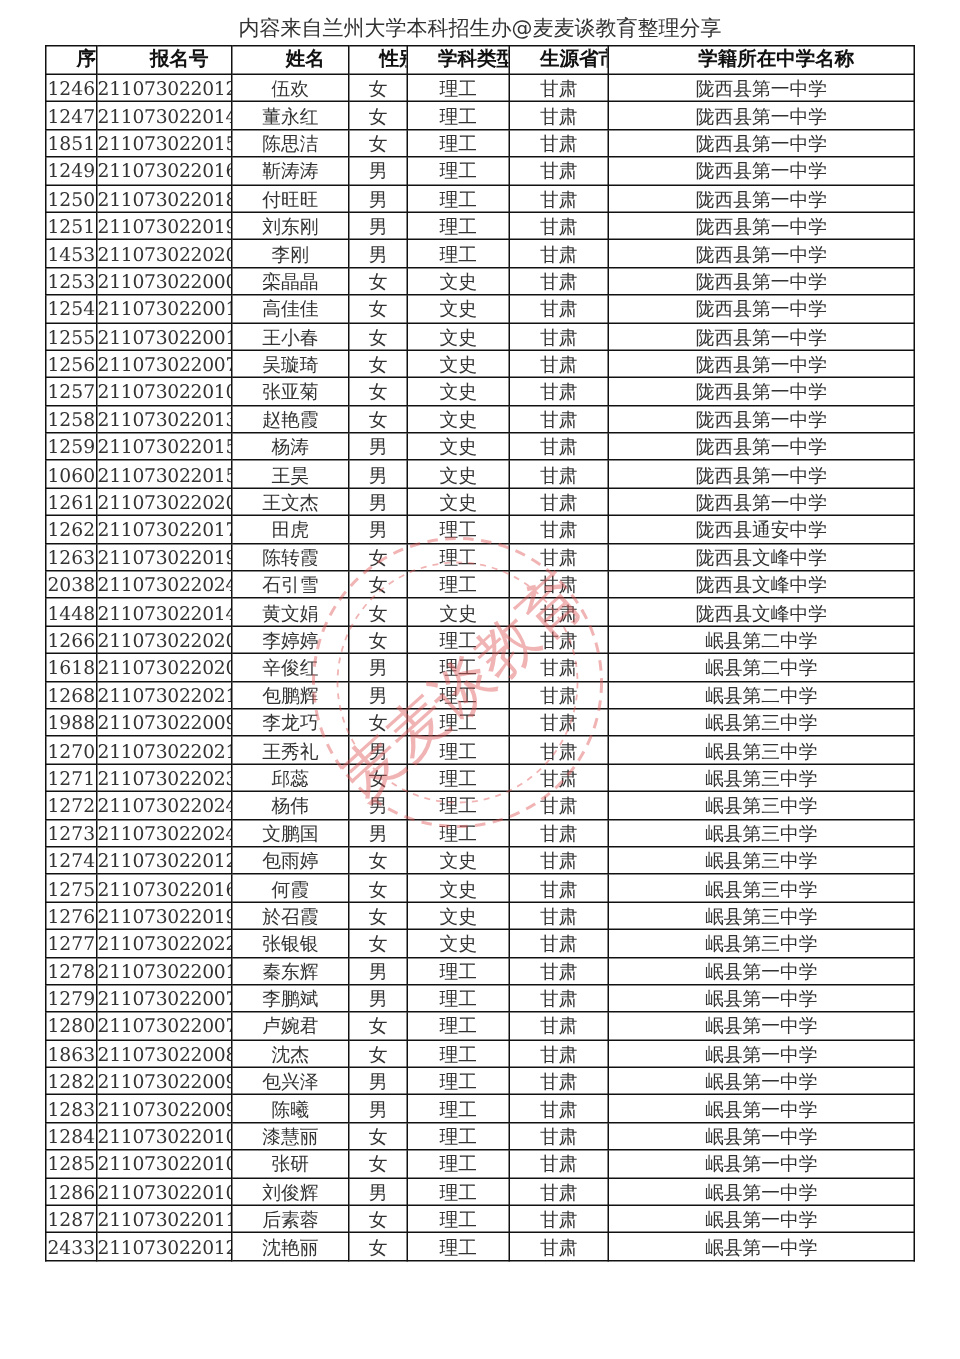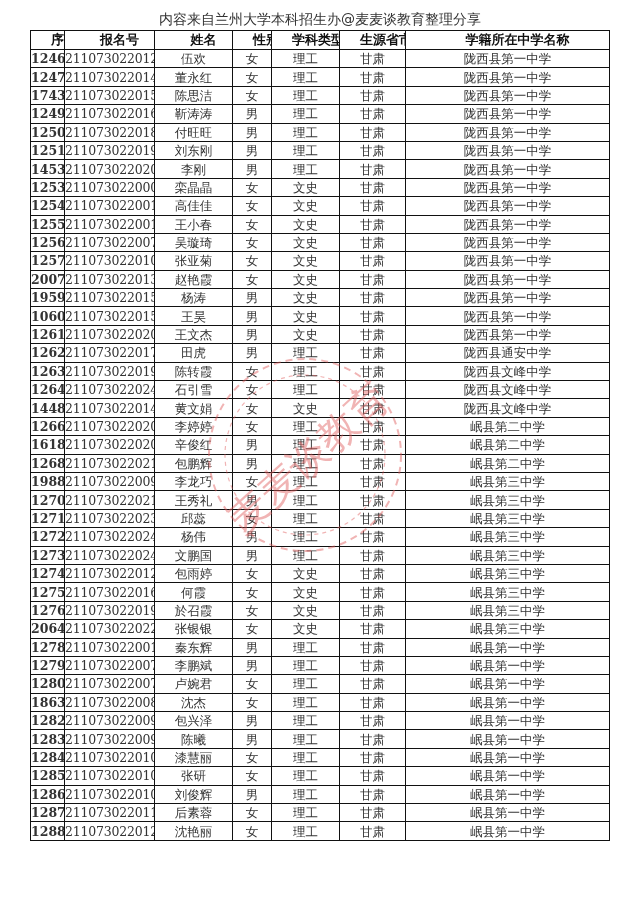--- a/index.html
+++ b/index.html
@@ -9,21 +9,21 @@
                  font-family: "DejaVu Sans", "Liberation Sans", sans-serif;
                  font-size: 14px; color: #333; line-height: 18px; }
     table.roster { position: absolute; top: 30px; left: 30px; width: 579px;
                    border-collapse: collapse; table-layout: fixed; }
     table.roster th, table.roster td {
       border: 1.5px solid #111; padding: 0; text-align: center; white-space: nowrap; overflow: hidden; }
     table.roster th { height: 18px; font-family: "DejaVu Sans", "Liberation Sans", sans-serif;
                       font-weight: bold; font-size: 13px; color: #111; line-height: 18px; padding-left: 20px; }
     table.roster td { height: 17.4px; font-size: 12.5px; line-height: 17px; color: #333; }
     td.c-id { font-size: 12px; letter-spacing: -0.2px; }
-    td.c-seq { font-size: 12px; font-weight: bold; }
+    td.c-seq { font-size: 12px; }
     .footer { position: absolute; top: 875px; left: 0; width: 640px; text-align: center;
               font-family: "DejaVu Sans", "Liberation Sans", sans-serif;
               font-size: 12px; color: #333; margin-top: 40px; }
     .stamp { position: absolute; left: 205px; top: 355px; width: 200px; height: 200px;
              pointer-events: none; opacity: 0.45; }
   </style>
 </head>
 <body>
 
 <div class="doc-title">内容来自兰州大学本科招生办@麦麦谈教育整理分享</div>
@@ -62,21 +62,21 @@
       <tr>
         <td class="c-seq">1247</td>
         <td class="c-id">211073022014621</td>
         <td class="c-name">董永红</td>
         <td class="c-gender">女</td>
         <td class="c-type">理工</td>
         <td class="c-prov">甘肃</td>
         <td class="c-school">陇西县第一中学</td>
       </tr>
       <tr>
-        <td class="c-seq">1743</td>
+        <td class="c-seq">1851</td>
         <td class="c-id">211073022015808</td>
         <td class="c-name">陈思洁</td>
         <td class="c-gender">女</td>
         <td class="c-type">理工</td>
         <td class="c-prov">甘肃</td>
         <td class="c-school">陇西县第一中学</td>
       </tr>
       <tr>
         <td class="c-seq">1249</td>
         <td class="c-id">211073022016853</td>
@@ -152,30 +152,30 @@
       <tr>
         <td class="c-seq">1257</td>
         <td class="c-id">211073022010036</td>
         <td class="c-name">张亚菊</td>
         <td class="c-gender">女</td>
         <td class="c-type">文史</td>
         <td class="c-prov">甘肃</td>
         <td class="c-school">陇西县第一中学</td>
       </tr>
       <tr>
-        <td class="c-seq">2007</td>
+        <td class="c-seq">1258</td>
         <td class="c-id">211073022013059</td>
         <td class="c-name">赵艳霞</td>
         <td class="c-gender">女</td>
         <td class="c-type">文史</td>
         <td class="c-prov">甘肃</td>
         <td class="c-school">陇西县第一中学</td>
       </tr>
       <tr>
-        <td class="c-seq">1959</td>
+        <td class="c-seq">1259</td>
         <td class="c-id">211073022015061</td>
         <td class="c-name">杨涛</td>
         <td class="c-gender">男</td>
         <td class="c-type">文史</td>
         <td class="c-prov">甘肃</td>
         <td class="c-school">陇西县第一中学</td>
       </tr>
       <tr>
         <td class="c-seq">1060</td>
         <td class="c-id">211073022015492</td>
@@ -206,21 +206,21 @@
       <tr>
         <td class="c-seq">1263</td>
         <td class="c-id">211073022019456</td>
         <td class="c-name">陈转霞</td>
         <td class="c-gender">女</td>
         <td class="c-type">理工</td>
         <td class="c-prov">甘肃</td>
         <td class="c-school">陇西县文峰中学</td>
       </tr>
       <tr>
-        <td class="c-seq">1264</td>
+        <td class="c-seq">2038</td>
         <td class="c-id">211073022024808</td>
         <td class="c-name">石引雪</td>
         <td class="c-gender">女</td>
         <td class="c-type">理工</td>
         <td class="c-prov">甘肃</td>
         <td class="c-school">陇西县文峰中学</td>
       </tr>
       <tr>
         <td class="c-seq">1448</td>
         <td class="c-id">211073022014749</td>
@@ -323,21 +323,21 @@
       <tr>
         <td class="c-seq">1276</td>
         <td class="c-id">211073022019396</td>
         <td class="c-name">於召霞</td>
         <td class="c-gender">女</td>
         <td class="c-type">文史</td>
         <td class="c-prov">甘肃</td>
         <td class="c-school">岷县第三中学</td>
       </tr>
       <tr>
-        <td class="c-seq">2064</td>
+        <td class="c-seq">1277</td>
         <td class="c-id">211073022022579</td>
         <td class="c-name">张银银</td>
         <td class="c-gender">女</td>
         <td class="c-type">文史</td>
         <td class="c-prov">甘肃</td>
         <td class="c-school">岷县第三中学</td>
       </tr>
       <tr>
         <td class="c-seq">1278</td>
         <td class="c-id">211073022001463</td>
@@ -422,21 +422,21 @@
       <tr>
         <td class="c-seq">1287</td>
         <td class="c-id">211073022011014</td>
         <td class="c-name">后素蓉</td>
         <td class="c-gender">女</td>
         <td class="c-type">理工</td>
         <td class="c-prov">甘肃</td>
         <td class="c-school">岷县第一中学</td>
       </tr>
       <tr>
-        <td class="c-seq">1288</td>
+        <td class="c-seq">2433</td>
         <td class="c-id">211073022012587</td>
         <td class="c-name">沈艳丽</td>
         <td class="c-gender">女</td>
         <td class="c-type">理工</td>
         <td class="c-prov">甘肃</td>
         <td class="c-school">岷县第一中学</td>
       </tr>
     </tbody>
 </table>
 

